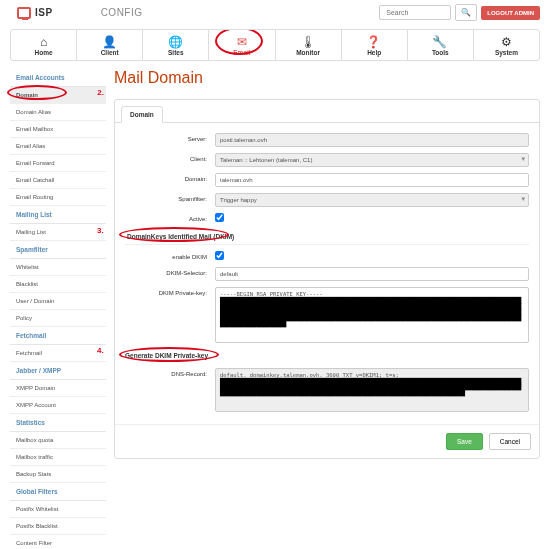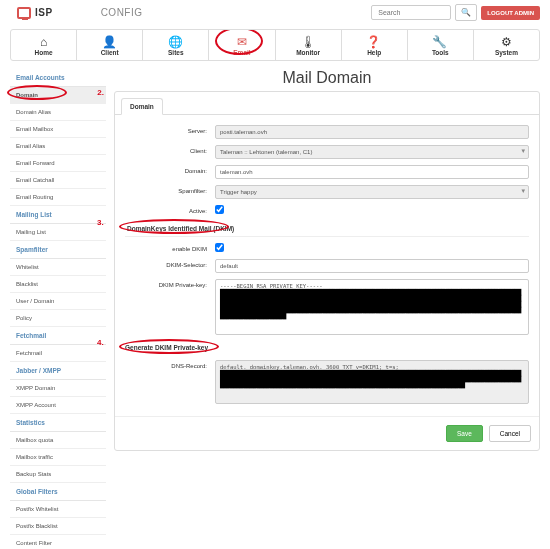--- a/index.html
+++ b/index.html
@@ -4,36 +4,36 @@
 <style>
 * { box-sizing: border-box; margin: 0; padding: 0; }
 body { font-family: Arial, Helvetica, sans-serif; font-size: 7px; background: #fff; color: #333; width: 550px; }
 .topbar { display: flex; align-items: center; padding: 4px 10px 8px; }
 .logo { display: flex; align-items: center; gap: 4px; padding-left: 7px; }
 .logo-icon { width: 14px; height: 12px; border: 2px solid #d9534f; border-radius: 2px; position: relative; }
 .logo-icon::after { content: ""; position: absolute; bottom: -3px; left: 3px; width: 6px; height: 2px; background: #d9534f; }
 .logo-isp { font-weight: bold; font-size: 10px; color: #333; letter-spacing: 0.5px;}
 .logo-config { font-size: 10px; color: #888; font-weight: 300; letter-spacing: 0.5px; margin-left: 44px;}
 .topbar-right { margin-left: auto; display: flex; gap: 4px; align-items: center; }
-.search-input { border: 1px solid #ccc; border-radius: 2px; padding: 3px 6px; font-size: 7px; width: 80px; }
+.search-input { border: 1px solid #ccc; border-radius: 2px; padding: 3px 6px; font-size: 7px; width: 72px; }
 .search-btn { border: 1px solid #ccc; background: #fff; border-radius: 2px; padding: 3px 5px; font-size: 8px; cursor: pointer; color:#555;}
 .logout-btn { background: #d9534f; color: #fff; border: none; border-radius: 2px; padding: 4px 6px; font-size: 6px; font-weight: bold; cursor: pointer; }
 .mainnav { display: flex; border: 1px solid #ddd; border-radius: 3px; margin: 0 10px 8px; overflow: hidden; }
 .mainnav-item { flex: 1; text-align: center; padding: 6px 2px 4px; border-right: 1px solid #ddd; cursor: pointer; position: relative; }
 .mainnav-item:last-child { border-right: none; }
 .mainnav-item .nav-icon { font-size: 12px; line-height: 13px; display: block; color: #333; }
 .mainnav-item .nav-label { font-size: 6.5px; color: #333; font-weight: bold; }
 .mainnav-item.active .nav-icon, .mainnav-item.active .nav-label { color: #d9534f; }
 .content { display: flex; padding: 0 10px 10px; gap: 8px; }
 .sidebar { width: 96px; }
 .side-header { color: #5b8db8; font-weight: bold; padding: 5px 6px; font-size: 6.5px; border-bottom: 1px solid #e5e5e5;}
 .side-item { padding: 5px 6px; font-size: 6px; color: #555; cursor: pointer; border-bottom: 1px solid #eee; position: relative;}
 .side-item.active { background: #eee; font-weight: bold; }
 .main { flex: 1; }
-.page-title { font-size: 16px; color: #404040; font-weight: normal; margin-bottom: 4px; text-align: center; }
+.page-title { font-size: 16px; color: #c2410c; font-weight: normal; margin-bottom: 12px; }
 .panel { border: 1px solid #ddd; border-radius: 3px; }
 .tabs { border-bottom: 1px solid #ddd; padding: 6px 6px 0; }
 .tab { display: inline-block; border: 1px solid #ddd; border-bottom: 1px solid #fff; border-radius: 3px 3px 0 0; padding: 4px 8px; font-size: 6.5px; font-weight: bold; background: #fff; cursor: pointer; margin-bottom: -1px;}
 .form { padding: 10px 10px 6px; }
 .form-row { display: flex; align-items: flex-start; margin-bottom: 6px; }
 .form-label { width: 90px; text-align: right; padding-right: 8px; font-size: 6px; color: #333; padding-top: 3px;}
 .form-control { flex: 1; }
 .input, .select { width: 100%; border: 1px solid #ccc; border-radius: 2px; padding: 3px 4px; font-size: 6px; background: #fff; color: #555;}
 .input[readonly] { background: #eee; }
 .select { background: #eee; appearance: none; position: relative;}

